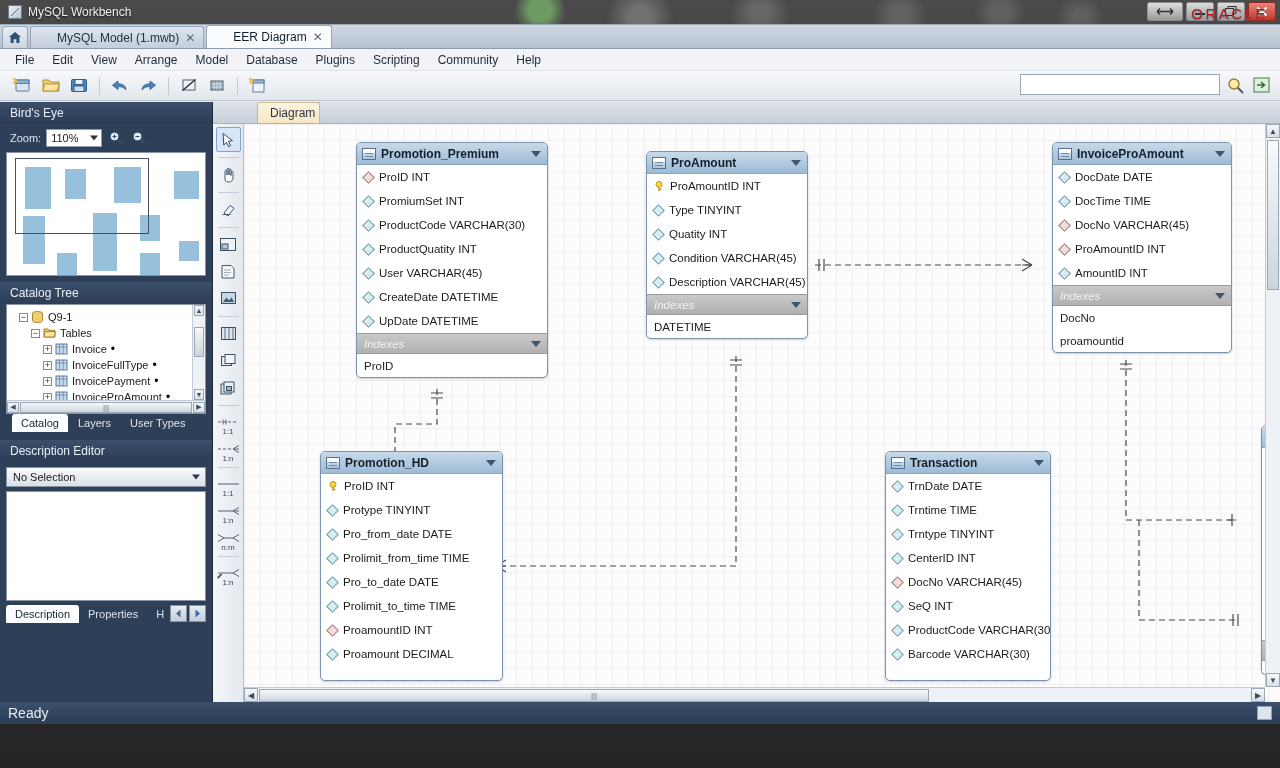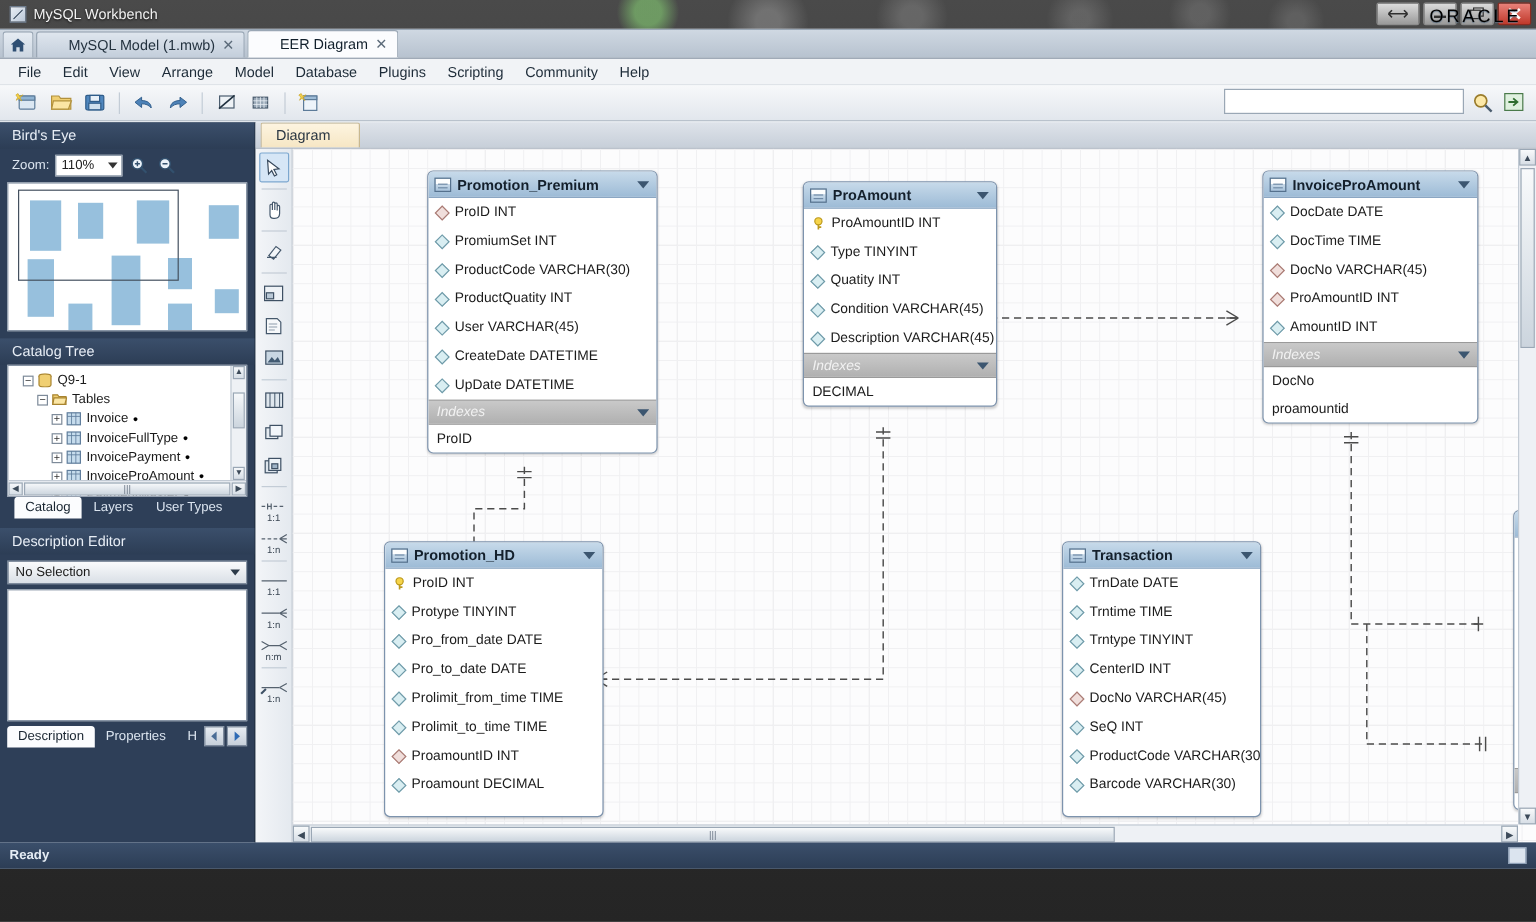--- a/index.html
+++ b/index.html
@@ -86,21 +86,21 @@
   
   .toolbar {
     height: 30px; background: linear-gradient(180deg,#f7f8fa,#e2e7ed);
     border-bottom: 1px solid #b9c2cc; display: flex; align-items: center;
     padding-left: 10px; gap: 2px; position: relative;
   }
   .tb-btn { width: 26px; height: 24px; display:flex; align-items:center; justify-content:center; }
   .tb-sep { width: 1px; height: 18px; background: #c3ccd6; margin: 0 5px; }
   .oracle-logo {
     position: absolute; right: 12px; top: -20px; font-size: 15px; letter-spacing: 2.5px;
-    color: #000000; font-family: "Liberation Sans", sans-serif; font-weight: 400;
+    color: #b91c1c; font-family: "Liberation Sans", sans-serif; font-weight: 400;
     text-shadow: 0 1px 1px rgba(90,110,130,.9);
   }
   .tb-right { position: absolute; right: 8px; top: 3px; display: flex; align-items: center; gap: 4px; }
   .search-box {
     width: 200px; height: 21px; background: #fff; border: 1px solid #9aa7b5;
     font-size: 11px; padding: 0 5px; color: #333;
   }
   .tb-ico-sm { width: 22px; height: 21px; display:flex; align-items:center; justify-content:center; }
 
   
@@ -193,24 +193,24 @@
     border: 1px solid #8794a5; display:flex; align-items:center; justify-content:center; }
 
   
   .canvas-area { flex: 1; display: flex; flex-direction: column; background: #eceff3; position: relative; }
   .canvas-tabs {
     height: 22px; background: linear-gradient(180deg,#dee3ea,#c7cfd9);
     display: flex; align-items: flex-end; padding-left: 4px;
     border-bottom: 1px solid #aab4c0;
   }
   .canvas-tab {
-    height: 21px; padding: 0 24px 0 12px; font-size: 12px; color: #2a3642;
+    height: 21px; padding: 0 4px 0 12px; font-size: 12px; color: #2a3642;
     background: linear-gradient(180deg,#fdf4e0,#f6e6c4);
     border: 1px solid #c9b88f; border-bottom: none; border-radius: 2px 2px 0 0;
-    display: flex; align-items: center;
+    display: flex; align-items: center; margin-left: 40px;
   }
   .canvas-main { flex: 1; display: flex; position: relative; overflow: hidden; }
 
   
   .palette {
     width: 31px; background: linear-gradient(90deg,#f3f5f8,#e4e9ef);
     border-right: 1px solid #b8c1cb; display: flex; flex-direction: column;
     align-items: center; padding-top: 3px;
   }
   .pal-btn { width: 25px; height: 25px; margin-bottom: 2px;
@@ -280,21 +280,21 @@
   .cv-hscroll { position: absolute; left: 31px; right: 15px; bottom: 0; height: 15px;
     background: #eef1f5; border-top: 1px solid #c2cad4; display: flex; align-items: center; }
   .sc-arrow { background: linear-gradient(180deg,#f8fafb,#d7dee6); border: 1px solid #9aa7b5;
     display:flex; align-items:center; justify-content:center; font-size: 8px; color: #3c4a59; }
   .sc-thumb { background: linear-gradient(180deg,#f8fafb,#ccd5de); border: 1px solid #9aa7b5; }
 
   
   .statusbar {
     position: absolute; left: 0; right: 0; bottom: 0; height: 22px;
     background: linear-gradient(180deg,#3b4f6b,#2c3d55);
-    display: flex; align-items: center; padding: 0 8px; color: #e6edf5; font-size: 11px; font-weight: bold;
+    display: flex; align-items: center; padding: 0 8px; color: #e6edf5; font-size: 14px;
   }
   .status-right { margin-left: auto; display: flex; gap: 4px; align-items: center; }
   .status-ico { width: 15px; height: 14px; border: 1px solid #8fa1b8; background: #dbe4ef; }
 </style>
 </head>
 <body>
 
 <div id="app">
   <div class="desktop-bg"></div>
 
@@ -775,21 +775,21 @@
                   <span class="dia"></span>
                   <span>UpDate DATETIME</span>
                 </div>
               <div class="idx-bar">
                 <span class="t">Indexes</span>
                 <span class="hd-caret"></span>
               </div>
               <div class="idx-row">ProID</div>
             </div>
 
-            <div class="tnode" style="left:425px;top:27px;width:162px;">
+            <div class="tnode" style="left:402px;top:27px;width:162px;">
               <div class="tnode-hd">
                 <span class="hd-ico"></span>
                 <span class="tnode-title">ProAmount</span>
                 <span class="hd-caret"></span>
               </div>
               <div class="col">
                 <span class="key">
                   <svg width="10" height="11" viewBox="0 0 10 11">
                       <circle cx="5" cy="3.4" r="3" fill="#f6d44a" stroke="#bd9a1d"></circle>
                       <path d="M5 6.2v4M5 8.2h2.4" stroke="#bd9a1d" stroke-width="1.4"></path>
@@ -810,21 +810,21 @@
                   <span>Condition VARCHAR(45)</span>
                 </div>
               <div class="col">
                   <span class="dia"></span>
                   <span>Description VARCHAR(45)</span>
                 </div>
               <div class="idx-bar">
                 <span class="t">Indexes</span>
                 <span class="hd-caret"></span>
               </div>
-              <div class="idx-row">DECIMAL</div>
+              <div class="idx-row">DATETIME</div>
             </div>
 
             <div class="tnode" style="left:808px;top:18px;width:180px;">
               <div class="tnode-hd">
                 <span class="hd-ico"></span>
                 <span class="tnode-title">InvoiceProAmount</span>
                 <span class="hd-caret"></span>
               </div>
               <div class="col">
                   <span class="dia"></span>
@@ -872,25 +872,25 @@
               <div class="col">
                   <span class="dia"></span>
                   <span>Protype TINYINT</span>
                 </div>
               <div class="col">
                   <span class="dia"></span>
                   <span>Pro_from_date DATE</span>
                 </div>
               <div class="col">
                   <span class="dia"></span>
+                  <span>Prolimit_from_time TIME</span>
+                </div>
+              <div class="col">
+                  <span class="dia"></span>
                   <span>Pro_to_date DATE</span>
-                </div>
-              <div class="col">
-                  <span class="dia"></span>
-                  <span>Prolimit_from_time TIME</span>
                 </div>
               <div class="col">
                   <span class="dia"></span>
                   <span>Prolimit_to_time TIME</span>
                 </div>
               <div class="col">
                   <span class="dia fk"></span>
                   <span>ProamountID INT</span>
                 </div>
               <div class="col">

